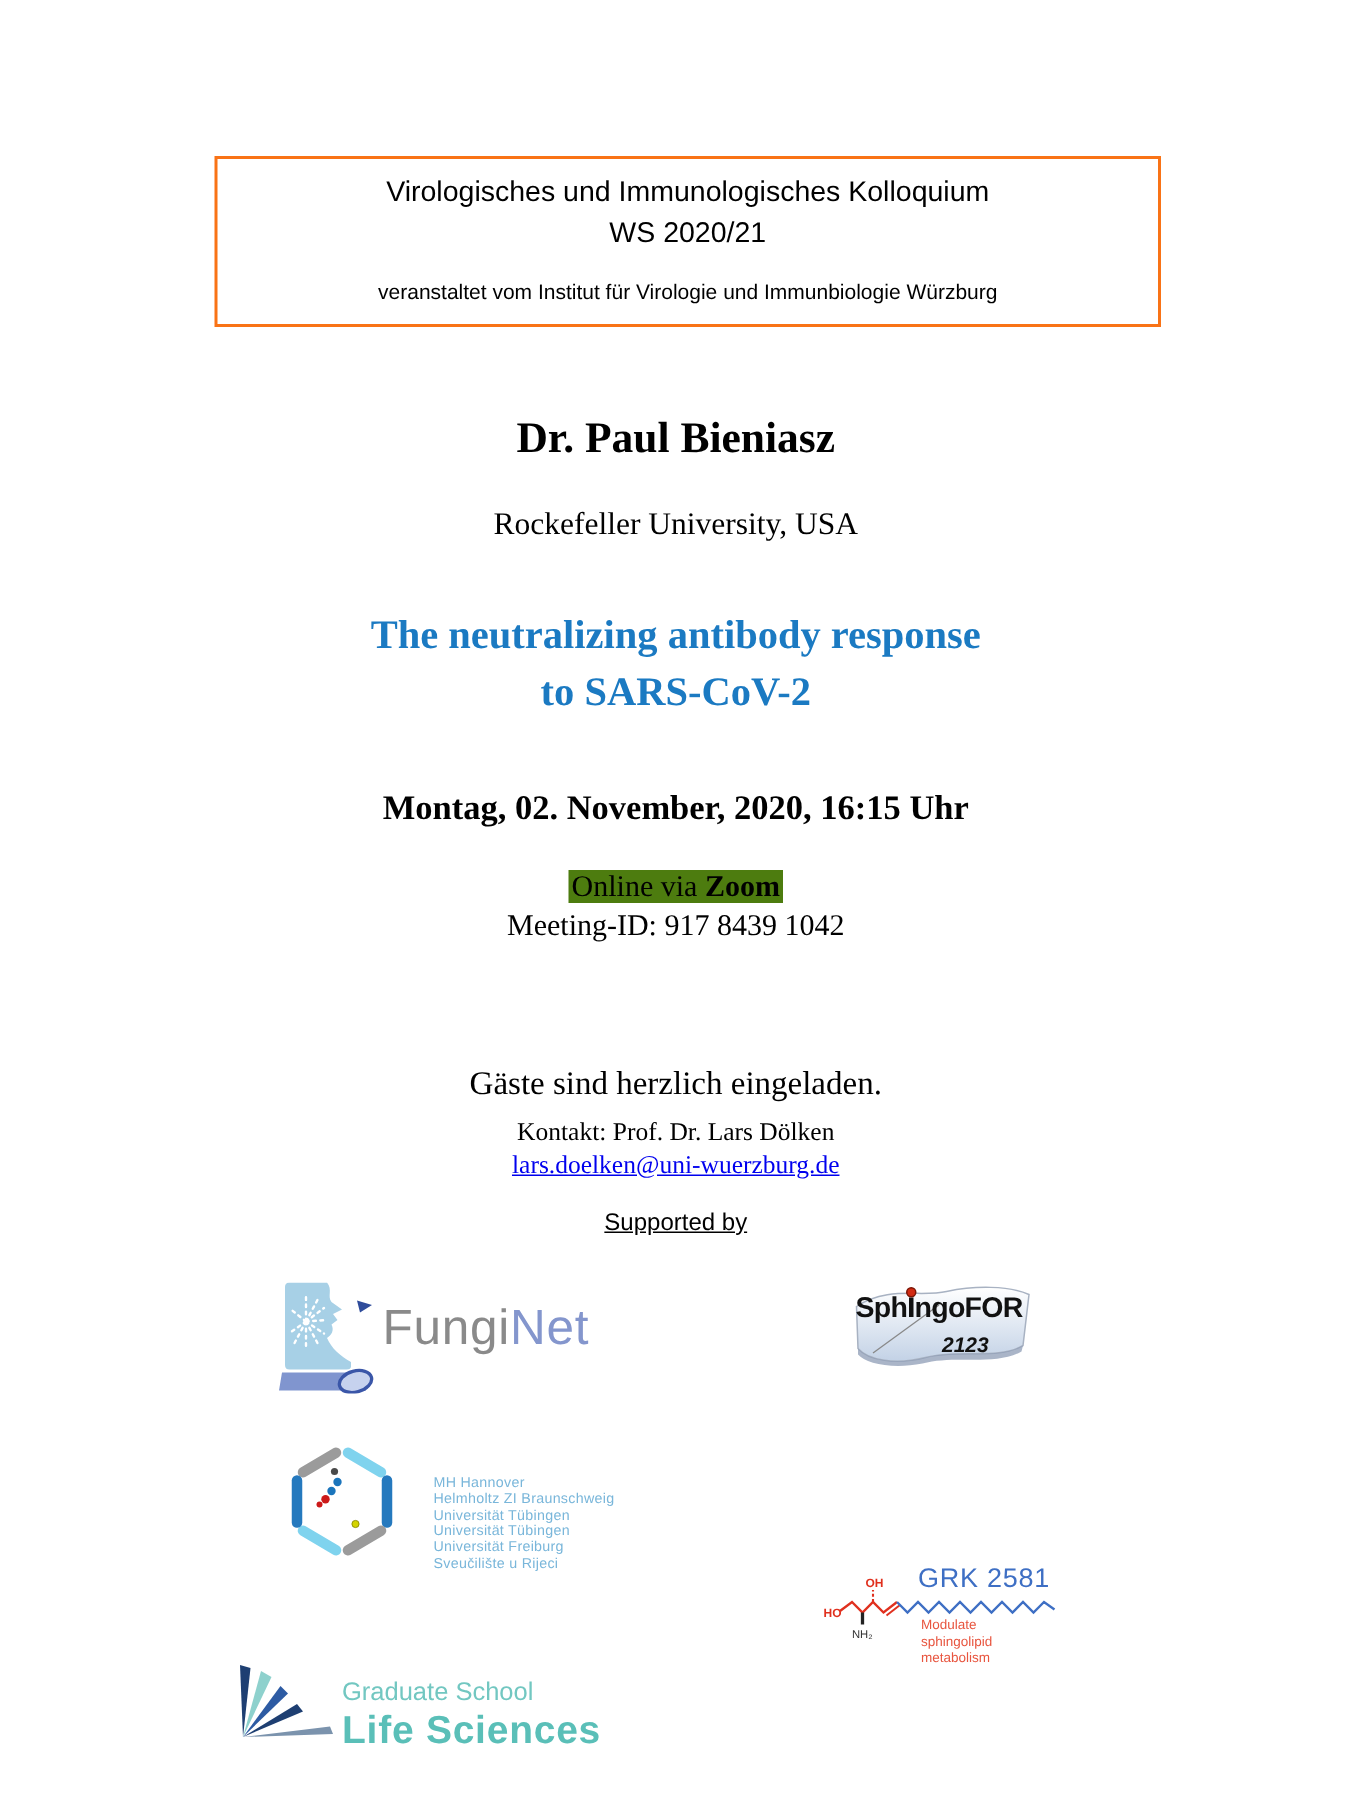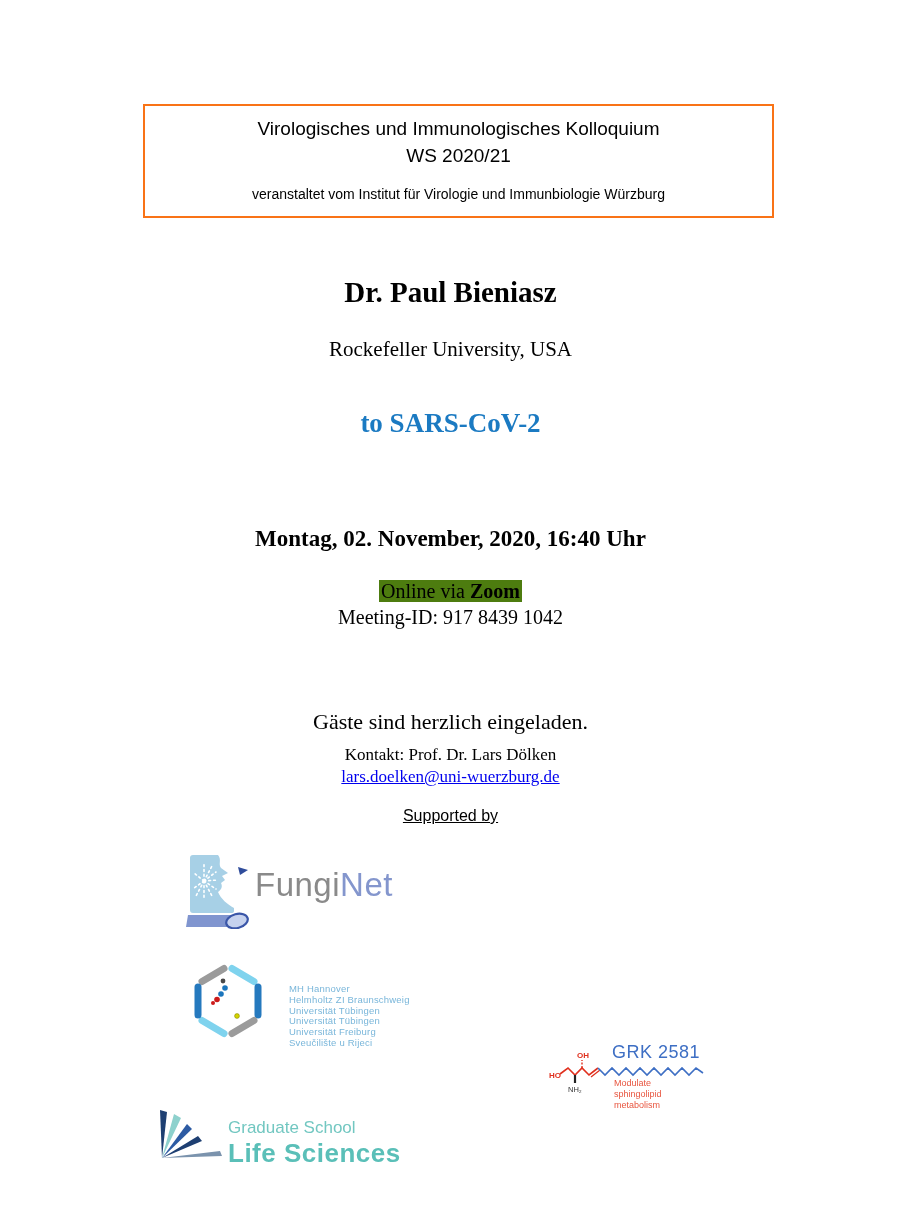--- a/index.html
+++ b/index.html
@@ -79,24 +79,25 @@
       <div>Virologisches und Immunologisches Kolloquium</div>
       <div>WS 2020/21</div>
     </div>
     <div class="hb-sub">veranstaltet vom Institut für Virologie und Immunbiologie Würzburg</div>
   </div>
 
   <div class="abs centered speaker-name">Dr. Paul Bieniasz</div>
   <div class="abs centered speaker-aff">Rockefeller University, USA</div>
 
   <div class="abs centered talk-title">
+    <div>The neutralizing antibody response</div>
     <div>to SARS-CoV-2</div>
   </div>
 
-  <div class="abs centered talk-datetime">Montag, 02. November, 2020, 16:40 Uhr</div>
+  <div class="abs centered talk-datetime">Montag, 02. November, 2020, 16:15 Uhr</div>
 
   <div class="abs centered meeting-block">
     <div>
       <span class="hl"><span>Online via </span><b>Zoom</b></span>
     </div>
     <div>Meeting-ID: 917 8439 1042</div>
   </div>
 
   <div class="abs centered invitation">Gäste sind herzlich eingeladen.</div>
 
@@ -125,20 +126,35 @@
         <line x1="18" y1="26" x2="8" y2="18"></line>
       </g>
       <circle cx="18" cy="26" r="1.8" fill="#ffffff"></circle>
       <path d="M52,12 L62,15 L54,20 Z" fill="#2f4c9b"></path>
       <path d="M2,60 L54,60 L58,72 L0,72 Z" fill="#8095cf"></path>
       <ellipse cx="51" cy="66" rx="11" ry="7" transform="rotate(-15 51 66)" fill="#c6d2ee" stroke="#3a56a8" stroke-width="2.2"></ellipse>
     </svg>
     <div id="funginet-word"><span class="fn1">Fungi</span><span class="fn2">Net</span></div>
   </div>
 
+  <div id="logo-sphingofor" class="abs">
+    <svg width="122" height="68" viewBox="0 0 122 68" style="position:absolute;left:0;top:0;">
+      <defs>
+        <linearGradient id="sphgrad" x1="0" y1="0" x2="0" y2="1">
+          <stop offset="0" stop-color="#ffffff"></stop>
+          <stop offset="1" stop-color="#c3d2e6"></stop>
+        </linearGradient>
+      </defs>
+      <path d="M3,21 C24,7 46,15 63,11 C82,7 104,7 118,13 L114,47 C97,57 71,49 49,55 C29,60 11,57 4,49 Z" fill="url(#sphgrad)" stroke="#a8b2c2" stroke-width="1"></path>
+      <path d="M4,49 C11,57 29,60 49,55 C71,49 97,57 114,47 L113,51 C95,61 69,53 47,59 C27,63 9,59 4,53 Z" fill="#8d9cb5" opacity="0.75"></path>
+      <line x1="14" y1="52" x2="58" y2="20" stroke="#888888" stroke-width="0.9"></line>
+    </svg>
+    <div id="sph-text"><span>Sph</span><span class="sph-i-stick"><span class="sph-i-dot"></span></span><span>ngoFOR</span></div>
+    <div id="sph-num">2123</div>
+  </div>
 
   <div id="logo-consortium" class="abs">
     <svg width="70" height="78" viewBox="0 0 70 78">
       <g stroke-width="7" stroke-linecap="round" fill="none">
         <line x1="31" y1="6.5" x2="9" y2="19.5" stroke="#9b9b9b"></line>
         <line x1="39" y1="6.5" x2="61" y2="19.5" stroke="#7fd3ee"></line>
         <line x1="65" y1="25" x2="65" y2="53" stroke="#2579be"></line>
         <line x1="61" y1="58.5" x2="39" y2="71.5" stroke="#9b9b9b"></line>
         <line x1="31" y1="71.5" x2="9" y2="58.5" stroke="#7fd3ee"></line>
         <line x1="5" y1="25" x2="5" y2="53" stroke="#2579be"></line>

